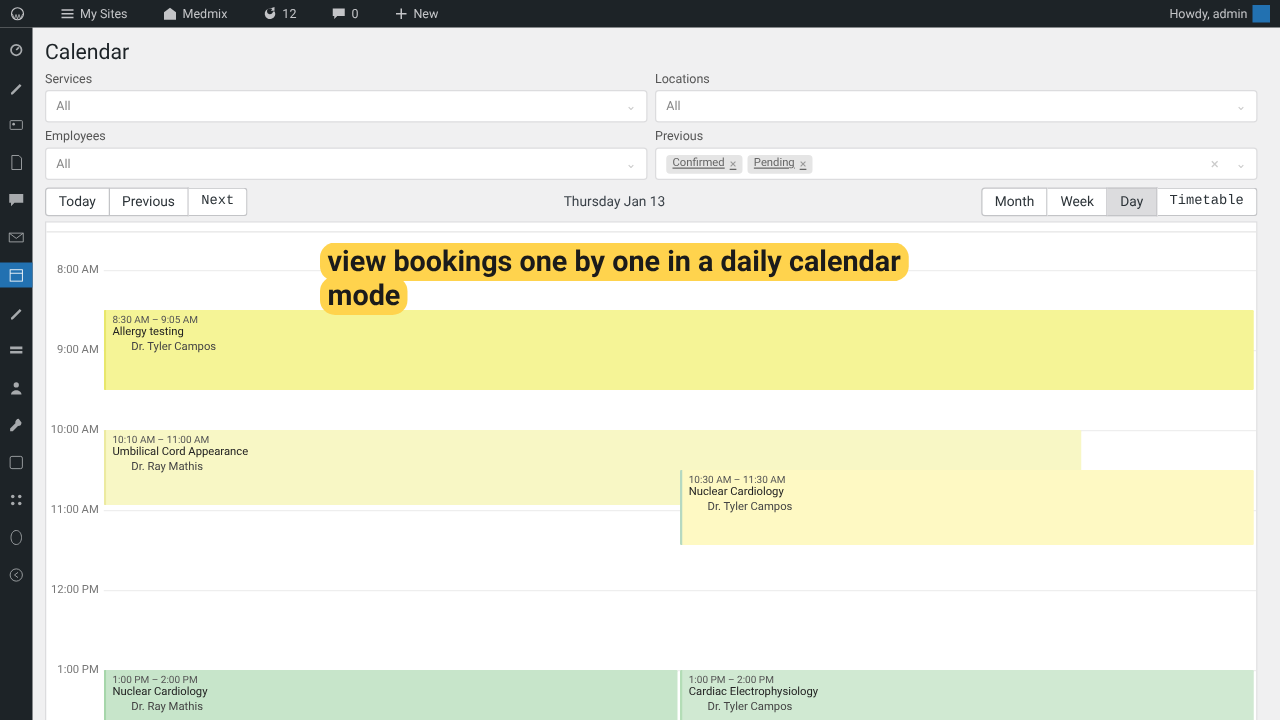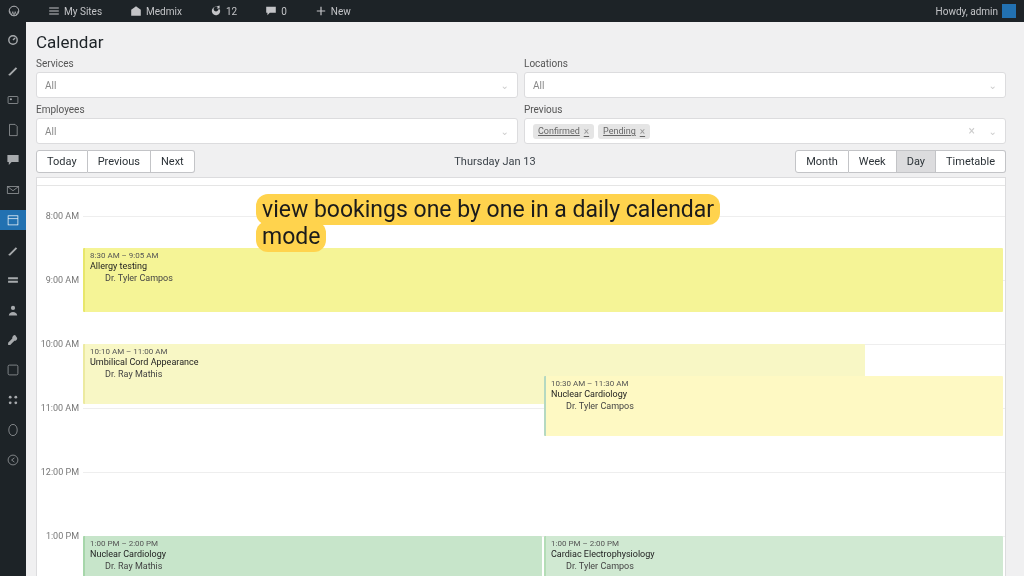--- a/index.html
+++ b/index.html
@@ -31,21 +31,21 @@
 .filter-select .clear { color:#ccc; font-size:12px; margin-right:18px; position:absolute; right:12px; }
 .status-tags { display:flex; gap:4px; }
 .status-tag { background:#e5e5e5; border-radius:3px; padding:2px 5px; font-size:9px; color:#666; display:flex; align-items:center; gap:4px;text-decoration:underline; }
 .status-tag .x { color:#999; cursor:pointer; font-size:10px; }
 
 .toolbar { display:flex; align-items:center; justify-content:space-between; margin-bottom:4px; }
 .btn-group { display:flex; }
 .btn { background:#fff; border:1px solid #c3c4c7; padding:4px 10px; font-size:11px; color:#2c3338; cursor:pointer; }
 .btn + .btn { border-left:none; }
 .btn-group .btn:first-child { border-radius:3px 0 0 3px; }
-.btn-group .btn:last-child { border-radius:0 3px 3px 0; }
+.btn-group .btn:last-child { border-radius:0 3px 3px 0;font-family:Liberation Mono, monospace; }
 .btn.active { background:#dcdcde; }
 .cur-date { font-size:11px; color:#3c434a; }
 
 .calendar { background:#fff; border:1px solid #dcdcde; height:410px; overflow:hidden; position:relative; }
 .allday { height:8px; border-bottom:1px solid #e5e5e5; }
 .cal-body { position:relative; }
 .time-col { position:absolute; left:0; top:0; width:46px; }
 .time-label { position:absolute; right:4px; font-size:9px; color:#777; transform:translateY(-50%); }
 .grid { position:absolute; left:46px; right:0; top:0; bottom:0; }
 .gridline { position:absolute; left:0; right:0; border-top:1px solid #eee; }
@@ -54,21 +54,21 @@
 .ev-time { font-size:8px; color:#555; }
 .ev-title { color:#222; }
 .ev-sub { color:#444;padding-left:15px; }
 .ev-y1 { background:#f5f496; border-left:2px solid #e8e76b; }
 .ev-y2 { background:#f8f7c5; border-left:2px solid #eceaa0; }
 .ev-t1 { background:#fef9c3; border-left:2px solid #b5d9c1; }
 .ev-g1 { background:#c7e5ca; border-left:2px solid #a6d6aa; }
 .ev-g2 { background:#d0e9d2; border-left:2px solid #b3ddb6; }
 
 
-.annot { position:absolute; top:196px; left:50%; transform:translateX(-50%); font-family:"Comic Sans MS",cursive; font-size:23px; font-weight:400; color:#1b1b1b; }
+.annot { position:absolute; top:196px; left:50%; transform:translateX(-50%); font-family:"Comic Sans MS",cursive; font-size:23px; font-weight:700; color:#1b1b1b; }
 .annot span { background:#ffd34d; border-radius:12px; padding:2px 6px; -webkit-box-decoration-break:clone; box-decoration-break:clone; }
 </style>
 </head>
 <body>
 
 <div class="adminbar">
   <div class="adminbar-left">
     <div class="adminbar-item">
         <svg viewBox="0 0 20 20">
           <circle cx="10" cy="10" r="8" fill="none" stroke="#c3c4c7" stroke-width="1.5"></circle>

